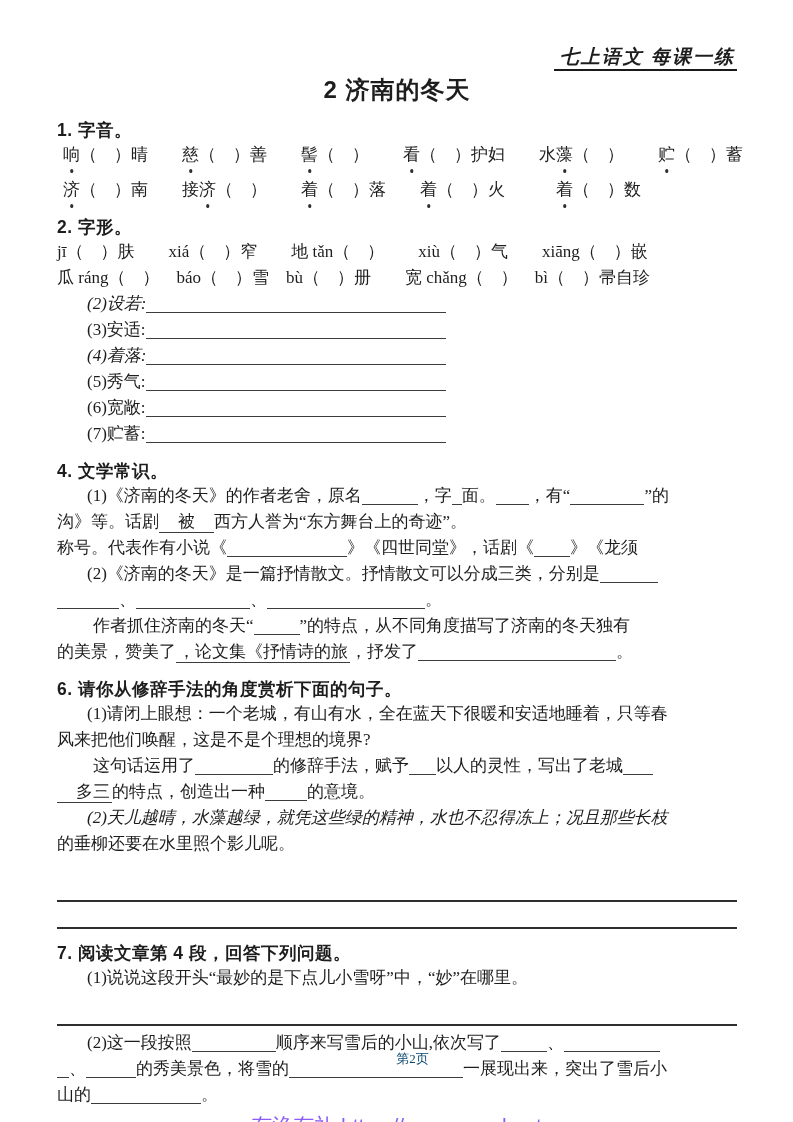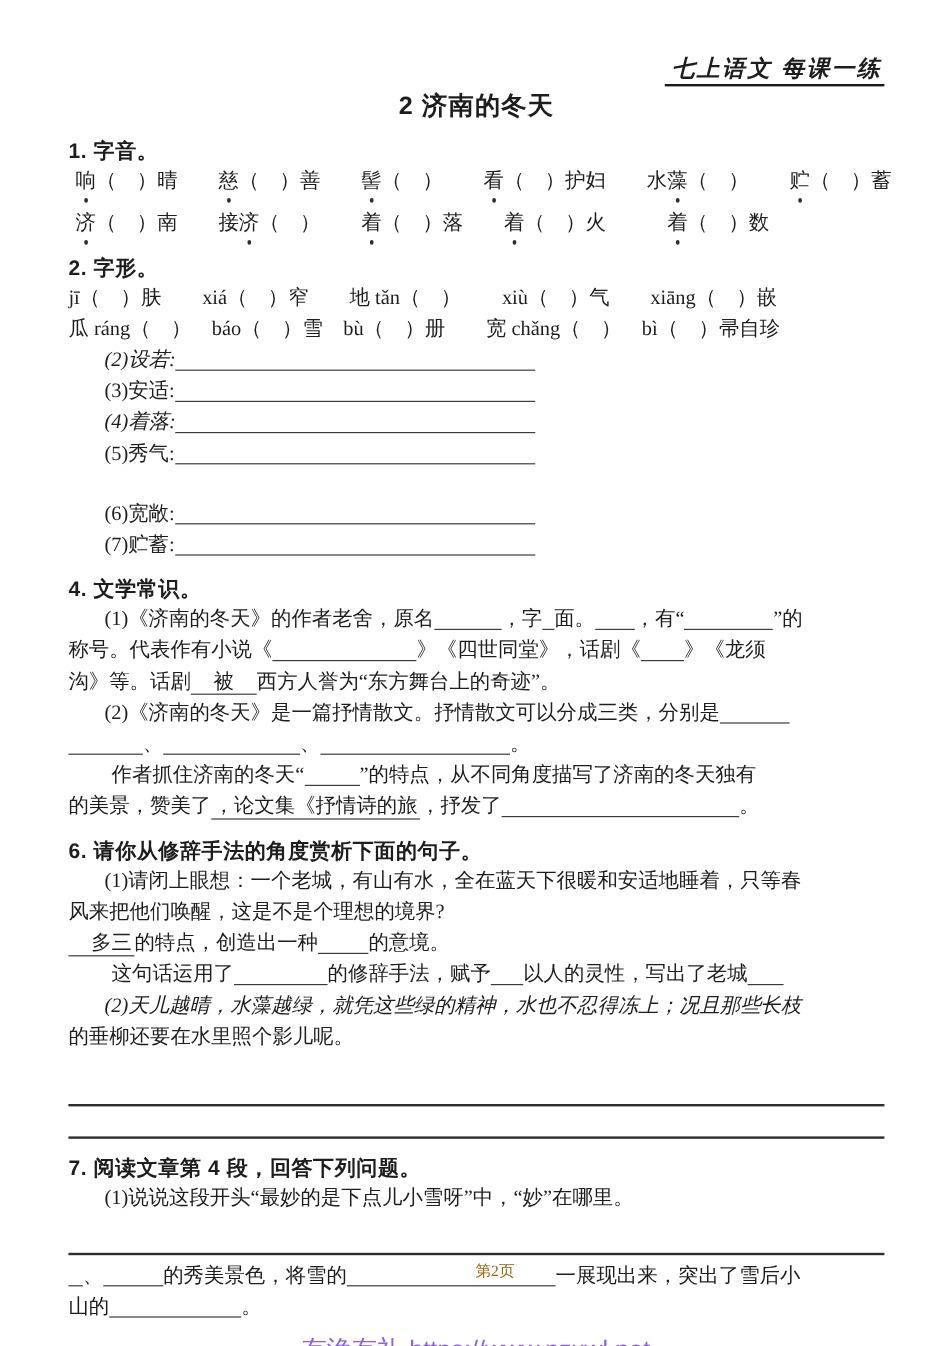--- a/index.html
+++ b/index.html
@@ -8,41 +8,41 @@
     font-family:"Liberation Serif","DejaVu Serif",serif;color:#1d1d1d;
   }
   .page{padding:44px 56px 0 57px;position:relative;}
   .course-tag{
     text-align:right;font-family:"Liberation Sans","DejaVu Sans",sans-serif;
     font-weight:bold;font-style:italic;font-size:19px;letter-spacing:2px;height:26px;
   }
   .course-tag span{border-bottom:2px solid #1a1a1a;padding:0 2px 2px 6px;}
   .doc-title{
     text-align:center;font-family:"Liberation Sans","DejaVu Sans",sans-serif;
-    font-weight:bold;font-size:21px;margin:4px 0 6px 0;letter-spacing:1px;
+    font-weight:bold;font-size:24px;margin:4px 0 6px 0;letter-spacing:1px;
   }
   .h{
     font-family:"Liberation Sans","DejaVu Sans",sans-serif;font-weight:bold;
     font-size:17.5px;line-height:24px;margin-top:12px;letter-spacing:0.5px;
   }
   .p{font-size:17px;line-height:26px;white-space:nowrap;}
   .p.sp{margin-bottom:9px;}
   .blank{
     display:inline-block;height:1.02em;border-bottom:1.4px solid #3c3c3c;
     vertical-align:text-bottom;
   }
   .ut{border-bottom:1.4px solid #3c3c3c;padding:0 2px 1px 2px;}
   .dotted{position:relative;display:inline-block;}
   .dotted::after{
     content:"";position:absolute;width:3.5px;height:3.5px;border-radius:50%;
     background:#2e2e2e;left:50%;bottom:-4.5px;transform:translateX(-50%);
   }
   .rule{height:25px;border-bottom:2px solid #2e2e2e;}
   .footer{position:absolute;left:0;right:0;top:1051px;text-align:center;}
-  .footer .pageno{font-size:13px;color:#a16207;line-height:16px;padding-left:32px;}
+  .footer .pageno{font-size:13px;color:#0c4a6e;line-height:16px;padding-left:32px;}
   .footer .site{font-size:21px;color:#8b5cf6;font-family:"Liberation Sans","DejaVu Sans",sans-serif;line-height:22px;margin-top:48px;}
 </style>
 </head>
 <body>
 
 <div class="page">
   <div class="course-tag">
     <span>七上语文 每课一练</span>
   </div>
   <div class="doc-title">2 济南的冬天</div>
@@ -50,45 +50,46 @@
       <div class="h">1. 字音。</div>
       <div class="p sp" style="padding-left: 6px;"><span><span class="dotted">响</span></span><span>（　）晴　　</span><span><span class="dotted">慈</span></span><span>（　）善　　</span><span><span class="dotted">髻</span></span><span>（　）　　</span><span><span class="dotted">看</span></span><span>（　）护妇　　水</span><span><span class="dotted">藻</span></span><span>（　）　　</span><span><span class="dotted">贮</span></span><span>（　）蓄</span></div>
       <div class="p sp" style="padding-left: 6px;"><span><span class="dotted">济</span></span><span>（　）南　　接</span><span><span class="dotted">济</span></span><span>（　）　　</span><span><span class="dotted">着</span></span><span>（　）落　　</span><span><span class="dotted">着</span></span><span>（　）火　　　</span><span><span class="dotted">着</span></span><span>（　）数</span></div>
       <div class="h">2. 字形。</div>
       <div class="p"><span>jī（　）肤　　xiá（　）窄　　地 tǎn（　）　　xiù（　）气　　xiāng（　）嵌</span></div>
       <div class="p"><span>瓜 ráng（　）　báo（　）雪　bù（　）册　　宽 chǎng（　）　bì（　）帚自珍</span></div>
       <div class="p" style="padding-left: 30px; font-style: italic;"><span>(2)设若:</span><span class="blank" style="width: 300px;"></span></div>
       <div class="p" style="padding-left: 30px;"><span>(3)安适:</span><span class="blank" style="width: 300px;"></span></div>
       <div class="p" style="padding-left: 30px; font-style: italic;"><span>(4)着落:</span><span class="blank" style="width: 300px;"></span></div>
       <div class="p" style="padding-left: 30px;"><span>(5)秀气:</span><span class="blank" style="width: 300px;"></span></div>
-      <div class="p" style="padding-left: 30px; margin-top: 24px;"><span>(6)宽敞:</span><span class="blank" style="width: 300px;"></span></div>
+      <div class="p" style="padding-left: 30px;"><span>(6)宽敞:</span><span class="blank" style="width: 300px;"></span></div>
       <div class="p" style="padding-left: 30px;"><span>(7)贮蓄:</span><span class="blank" style="width: 300px;"></span></div>
       <div class="h">4. 文学常识。</div>
       <div class="p" style="padding-left: 30px;"><span>(1)《济南的冬天》的作者老舍，原名</span><span class="blank" style="width: 56px;"></span><span>，字</span><span class="blank" style="width: 10px;"></span><span>面。</span><span class="blank" style="width: 33px;"></span><span>，有“</span><span class="blank" style="width: 74px;"></span><span>”的</span></div>
+      <div class="p"><span>沟》等。话剧</span><span class="ut">　被　</span><span>西方人誉为“东方舞台上的奇迹”。</span></div>
       <div class="p"><span>称号。代表作有小说《</span><span class="blank" style="width: 120px;"></span><span>》《四世同堂》，话剧《</span><span class="blank" style="width: 36px;"></span><span>》《龙须</span></div>
-      <div class="p"><span>沟》等。话剧</span><span class="ut">　被　</span><span>西方人誉为“东方舞台上的奇迹”。</span></div>
       <div class="p" style="padding-left: 30px;"><span>(2)《济南的冬天》是一篇抒情散文。抒情散文可以分成三类，分别是</span><span class="blank" style="width: 58px;"></span></div>
       <div class="p"><span class="blank" style="width: 62px;"></span><span>、</span><span class="blank" style="width: 114px;"></span><span>、</span><span class="blank" style="width: 158px;"></span><span>。</span></div>
       <div class="p" style="padding-left: 36px;"><span>作者抓住济南的冬天“</span><span class="blank" style="width: 46px;"></span><span>”的特点，从不同角度描写了济南的冬天独有</span></div>
       <div class="p"><span>的美景，赞美了</span><span class="ut">，论文集《抒情诗的旅</span><span>，抒发了</span><span class="blank" style="width: 198px;"></span><span>。</span></div>
       <div class="h">6. 请你从修辞手法的角度赏析下面的句子。</div>
       <div class="p" style="padding-left: 30px;"><span>(1)请闭上眼想：一个老城，有山有水，全在蓝天下很暖和安适地睡着，只等春</span></div>
       <div class="p"><span>风来把他们唤醒，这是不是个理想的境界?</span></div>
+      <div class="p" style="padding-left: 36px;"><span>这句话运用了</span><span class="blank" style="width: 78px;"></span><span>的修辞手法，赋予</span><span class="blank" style="width: 27px;"></span><span>以人的灵性，写出了老城</span><span class="blank" style="width: 30px;"></span></div>
       <div class="p"><span class="ut">　多三</span><span>的特点，创造出一种</span><span class="blank" style="width: 42px;"></span><span>的意境。</span></div>
-      <div class="p" style="padding-left: 36px;"><span>这句话运用了</span><span class="blank" style="width: 78px;"></span><span>的修辞手法，赋予</span><span class="blank" style="width: 27px;"></span><span>以人的灵性，写出了老城</span><span class="blank" style="width: 30px;"></span></div>
       <div class="p" style="padding-left: 30px; font-style: italic;"><span>(2)天儿越晴，水藻越绿，就凭这些绿的精神，水也不忍得冻上；况且那些长枝</span></div>
       <div class="p"><span>的垂柳还要在水里照个影儿呢。</span></div>
       <div style="height: 18px;"></div>
       <div class="rule"></div>
       <div class="rule"></div>
       <div class="h">7. 阅读文章第 4 段，回答下列问题。</div>
       <div class="p" style="padding-left: 30px;"><span>(1)说说这段开头“最妙的是下点儿小雪呀”中，“妙”在哪里。</span></div>
       <div style="height: 8px;"></div>
       <div class="rule"></div>
       <div style="height: 4px;"></div>
+      <div class="p" style="padding-left: 30px;"><span>(2)这一段按照</span><span class="blank" style="width: 84px;"></span><span>顺序来写雪后的小山,依次写了</span><span class="blank" style="width: 46px;"></span><span>、</span><span class="blank" style="width: 96px;"></span></div>
       <div class="p"><span class="blank" style="width: 12px;"></span><span>、</span><span class="blank" style="width: 50px;"></span><span>的秀美景色，将雪的</span><span class="blank" style="width: 174px;"></span><span>一展现出来，突出了雪后小</span></div>
       <div class="p"><span>山的</span><span class="blank" style="width: 110px;"></span><span>。</span></div>
     </div>
 </div>
 
 <div class="footer">
   <div class="pageno">第2页</div>
   <div class="site">有渔有礼 https://www.nzxwl.net</div>
 </div>
 

